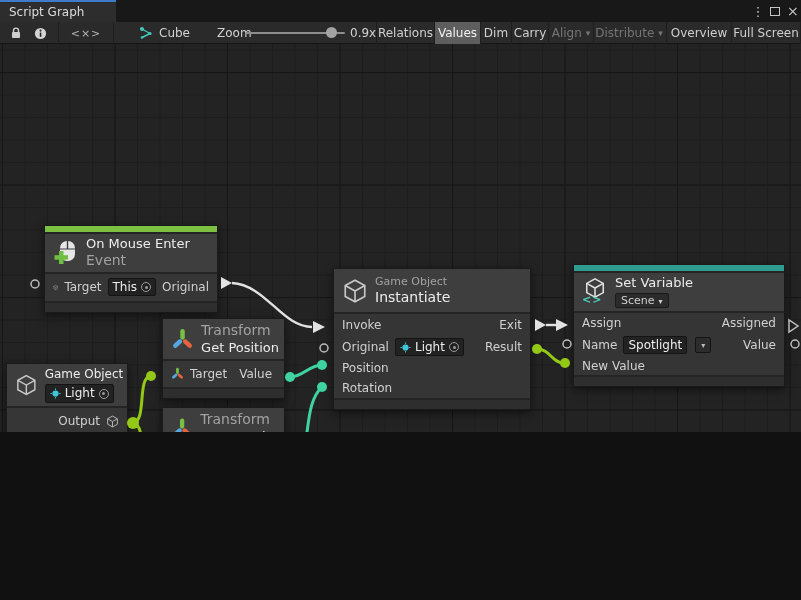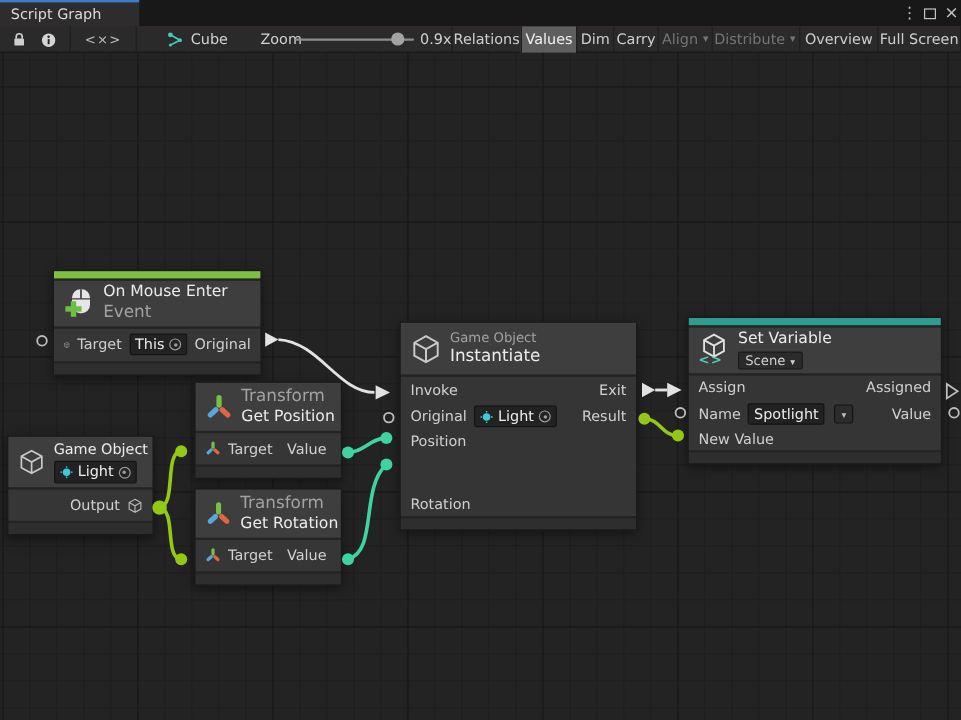--- a/index.html
+++ b/index.html
@@ -1,17 +1,17 @@
 <!DOCTYPE html>
 <html style="--accent-blue: #3d7cc9; --event-green: #7cc141; --variable-teal: #2f9c8f; --wire-lime: #93c916; --wire-teal: #3fd3a2; --wire-white: #e2e2e2;"><head>
 <meta charset="utf-8">
 <style>
   html,body{margin:0;padding:0;background:#111;}
   *{box-sizing:border-box;font-family:"DejaVu Sans","Liberation Sans",sans-serif;}
-  #stage{position:relative;width:801px;height:600px;overflow:hidden;background:#7f1d1d;text-decoration:underline;}
+  #stage{position:relative;width:801px;height:432px;overflow:hidden;background:#84cc16;text-decoration:underline;}
 
   
   .tabbar{position:absolute;top:0;left:0;width:801px;height:22px;background:#181818;}
   .tab{position:absolute;top:0;left:0;width:116px;height:22px;background:#2d2d2d;
        border-top:2px solid var(--accent-blue);color:#dcdcdc;font-size:12px;
        display:flex;align-items:center;padding:0 9px;}
   .winctrl{position:absolute;top:0;height:22px;display:flex;align-items:center;color:#c5c5c5;}
   .kebab{left:751px;font-size:13px;width:14px;justify-content:center;}
   .maxbox{left:770px;}
   .maxbox .box{width:10px;height:9px;border:1.6px solid #c5c5c5;}
@@ -304,21 +304,21 @@
             <circle cx="6" cy="6" r="3.4" fill="#3fc9d8"></circle>
           </svg>
           <span>Light</span>
           <span class="picker"></span>
         </span>
         <span class="grow">Result</span>
       </div>
       <div class="nrow" style="height:20px;">
         <span>Position</span>
       </div>
-      <div class="nrow" style="height:20px;margin-top:32px;">
+      <div class="nrow" style="height:20px;">
         <span>Rotation</span>
       </div>
     </div>
     <div class="nfoot"></div>
   </div>
 
   <div class="node" style="left:573px;top:264px;width:212px;">
     <div class="colorbar" style="background:var(--variable-teal);"></div>
     <div class="nhead" style="padding-top:2px;padding-bottom:3px;">
       <div style="position:relative;width:26px;height:30px;">

